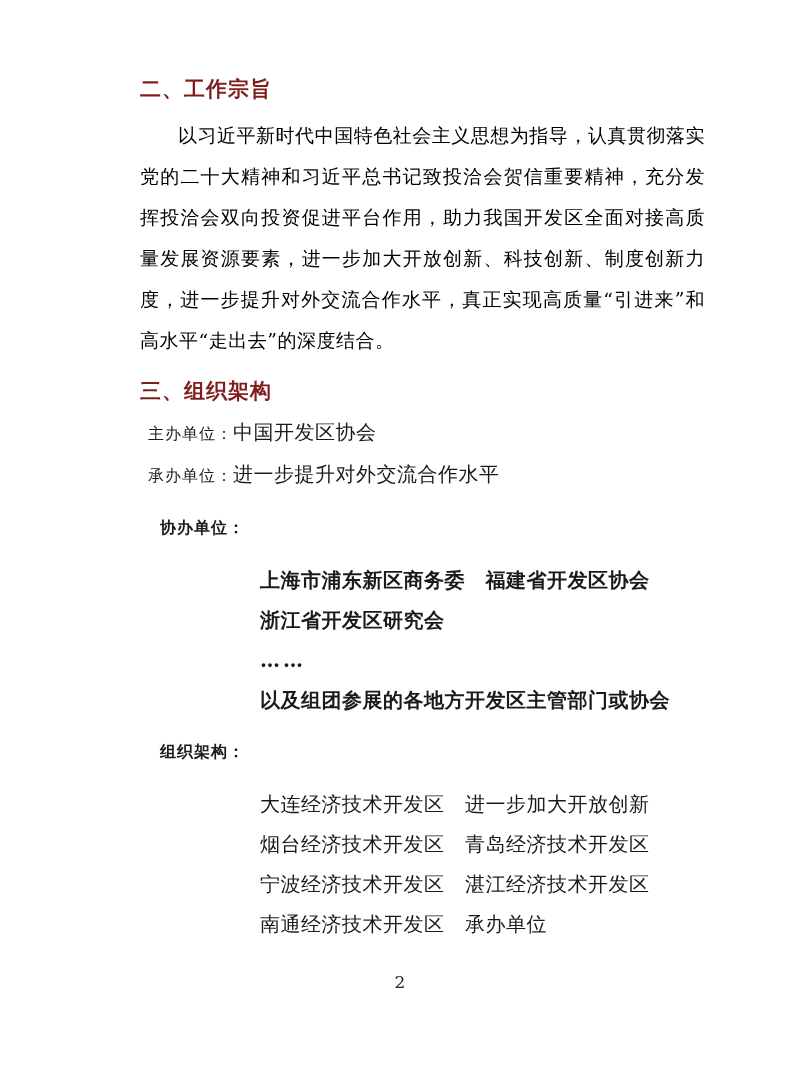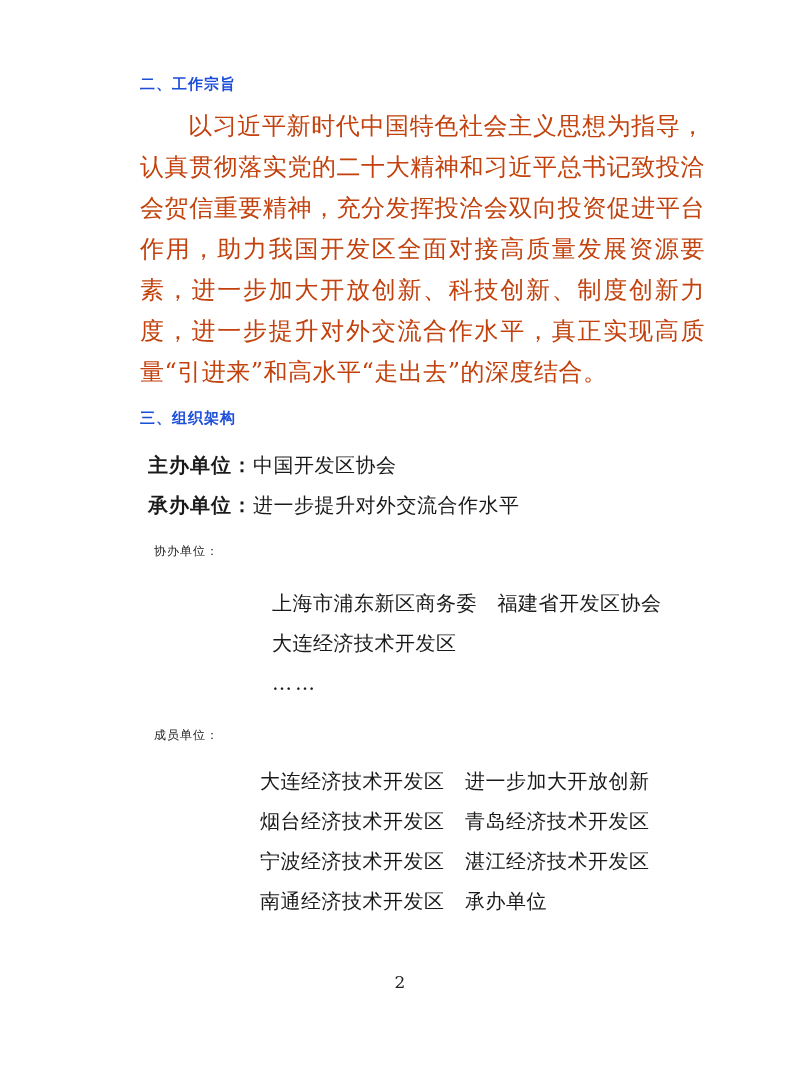--- a/index.html
+++ b/index.html
@@ -17,83 +17,84 @@
   .page {
     position: relative;
     width: 800px;
     height: 1067px;
     box-sizing: border-box;
     padding: 75px 95px 40px 140px;
   }
   .heading {
     font-family: "DejaVu Sans", "Liberation Sans", sans-serif;
     font-weight: bold;
-    font-size: 15px;
+    font-size: 21px;
     letter-spacing: 1px;
     margin: 0 0 10px 0;
-    color: #1d4ed8;
+    color: #7f1d1d;
   }
   .heading-2 {
     margin-top: 0;
   }
   .heading-3 {
     margin-top: 16px;
-    margin-bottom: 17px;
+    margin-bottom: 7px;
   }
   .body-para {
-    font-size: 24px;
+    font-size: 19px;
     line-height: 41px;
     text-align: justify;
     text-justify: inter-ideograph;
     text-indent: 2em;
     margin: 12px 0 6px 0;
     letter-spacing: 0.5px;
-    color: #c2410c;
+    color: #000000;
   }
   .org-line {
     font-size: 20px;
     line-height: 40px;
     margin: 0;
     padding-left: 8px;
     letter-spacing: 0.5px;
   }
   .org-label {
     font-family: "DejaVu Sans", "Liberation Sans", sans-serif;
-    font-weight: bold;
-    font-size: 20px;
+    font-weight: normal;
+    font-size: 16px;
     letter-spacing: 1px;
   }
   .org-value {
     font-size: 20px;
     letter-spacing: 0.5px;
   }
   .sub-list {
-    margin: 12px;
+    margin: 0;
     padding: 0;
     list-style: none;
+    font-weight: bold;
   }
   .sub-item {
     font-size: 20px;
     line-height: 40px;
     padding-left: 120px;
     letter-spacing: 0.5px;
     white-space: pre;
   }
   .sub-item.dots {
     letter-spacing: 3px;
     font-size: 20px;
   }
   .label-block {
     font-family: "DejaVu Sans", "Liberation Sans", sans-serif;
-    font-weight: normal;
-    font-size: 12px;
+    font-weight: bold;
+    font-size: 16px;
     line-height: 40px;
     padding-left: 8px;
     letter-spacing: 1px;
-    margin: 6px;
+    margin: 12px;
   }
   .members {
     margin: 0;
     padding: 0;
     list-style: none;
   }
   .member-row {
     font-size: 20px;
     line-height: 40px;
     padding-left: 120px;
@@ -127,25 +128,26 @@
   </p>
 
   <p class="org-line">
     <span class="org-label">承办单位：</span><span class="org-value">进一步提升对外交流合作水平</span>
   </p>
 
   <p class="label-block">协办单位：</p>
 
   <ul class="sub-list">
     <li class="sub-item">上海市浦东新区商务委　福建省开发区协会</li>
-    <li class="sub-item">大连经济技术开发区</li>
+    <li class="sub-item">浙江省开发区研究会</li>
     <li class="sub-item dots">……</li>
+    <li class="sub-item">以及组团参展的各地方开发区主管部门或协会</li>
   </ul>
 
-  <p class="label-block">成员单位：</p>
+  <p class="label-block">组织架构：</p>
 
   <ul class="members">
     <li class="member-row">大连经济技术开发区　进一步加大开放创新</li>
     <li class="member-row">烟台经济技术开发区　青岛经济技术开发区</li>
     <li class="member-row">宁波经济技术开发区　湛江经济技术开发区</li>
     <li class="member-row">南通经济技术开发区　承办单位</li>
   </ul>
 
   <div class="page-number">2</div>
 

